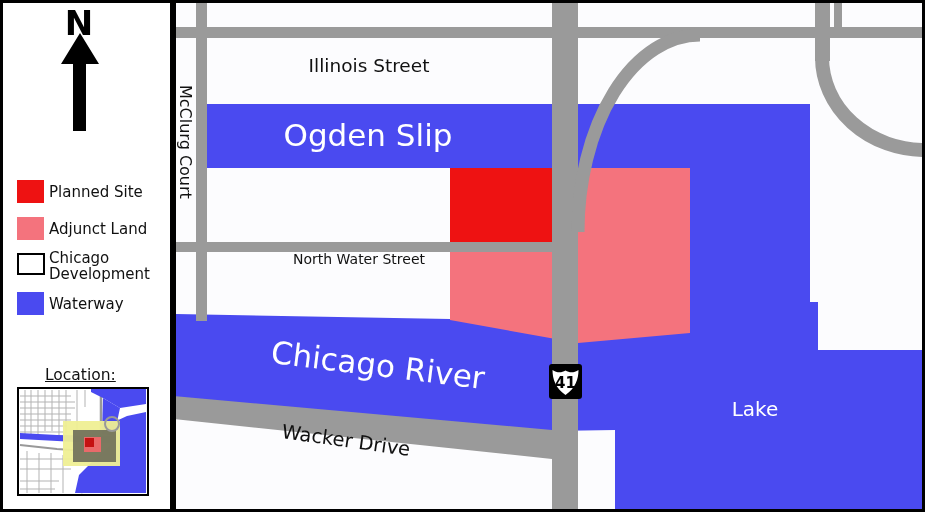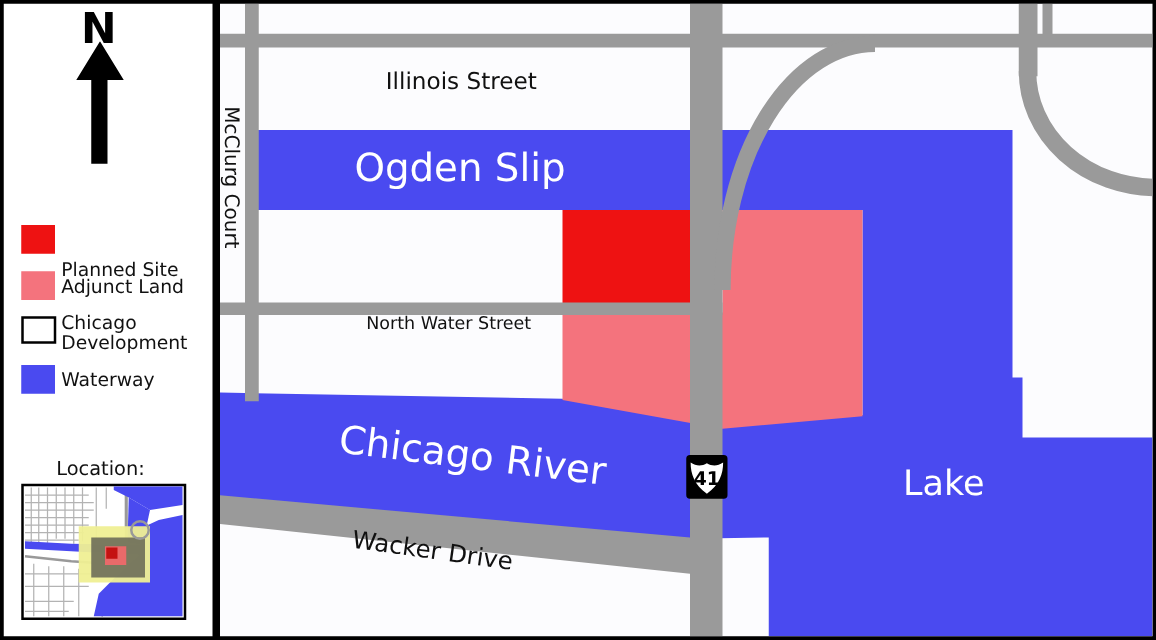--- a/index.html
+++ b/index.html
@@ -14,57 +14,57 @@
   .north-label{position:absolute;left:48px;top:0px;width:56px;text-align:center;
     font-size:34px;font-weight:bold;color:#000;}
   .north-arrow{position:absolute;left:55px;top:30px;}
   .legend-row{position:absolute;left:0;width:167px;}
   .swatch{position:absolute;left:14px;width:27px;height:23px;}
   .sw-planned{background:var(--planned-site);}
   .sw-adjunct{background:var(--adjunct-land);}
   .sw-existing{background:#fff;border:2px solid #000;width:24px;height:18px;}
   .sw-water{background:var(--waterway);}
   .legend-label{position:absolute;left:46px;font-size:15px;color:#111;line-height:16px;}
-  .location-label{position:absolute;left:42px;top:363px;font-size:15.5px;color:#111;}
+  .location-label{position:absolute;left:42px;top:363px;font-size:15.5px;color:#111;text-decoration:underline;}
   .inset-wrap{position:absolute;left:14px;top:384px;width:132px;height:109px;
     border:2px solid #000;box-sizing:border-box;background:#fff;}
   .inset-wrap svg{display:block;}
   
   #map{left:176px;top:3px;width:746px;height:506px;background:var(--map-bg,#fcfcfe);overflow:hidden;}
   #map svg.geo{position:absolute;left:0;top:0;}
   .f-water{fill:var(--waterway);}
   .f-planned{fill:var(--planned-site);}
   .f-adjunct{fill:var(--adjunct-land);}
   .f-street{fill:var(--street-gray);}
   .s-street{stroke:var(--street-gray);fill:none;}
   .map-label{position:absolute;color:#111;white-space:nowrap;}
   .water-label{position:absolute;color:#fff;white-space:nowrap;text-align:center;}
   .lbl-illinois{left:93px;top:36px;width:200px;text-align:center;font-size:18.5px;margin-top:16px;}
   .lbl-mcclurg{left:0px;top:82px;font-size:16px;writing-mode:vertical-rl;text-orientation:mixed;}
   .lbl-northwater{left:58px;top:248px;width:250px;text-align:center;font-size:14px;}
   .lbl-wacker{left:95px;top:426px;width:150px;text-align:center;font-size:19.5px;transform:rotate(8deg);}
   .lbl-ogden{left:42px;top:114px;width:300px;font-size:31px;}
   .lbl-river{left:52px;top:344px;width:300px;font-size:31px;transform:rotate(7deg);}
-  .lbl-lake{left:479px;top:367px;width:200px;font-size:28px;line-height:34px;}
+  .lbl-lake{left:479px;top:389px;width:200px;font-size:20px;line-height:34px;}
   .shield-num{font-size:15px;font-weight:bold;fill:#000;}
 </style>
 </head>
 <body>
 
 <div id="sidebar" class="panel">
 
   <div class="north-label">N</div>
 
   <svg class="north-arrow" width="44" height="100" viewBox="0 0 44 100">
     <polygon points="22,0 41,31 28,31 28,98 15,98 15,31 3,31" fill="#000"></polygon>
   </svg>
 
   <div class="legend-row" style="top:177px;">
     <div class="swatch sw-planned" style="top:0;"></div>
-    <div class="legend-label" style="top:4px;margin-top:24px;">Planned Site</div>
+    <div class="legend-label" style="top:4px;">Planned Site</div>
   </div>
 
   <div class="legend-row" style="top:214px;">
     <div class="swatch sw-adjunct" style="top:0;"></div>
     <div class="legend-label" style="top:4px;">Adjunct Land</div>
   </div>
 
   <div class="legend-row" style="top:248px;">
     <div class="swatch sw-existing" style="top:2px;"></div>
     <div class="legend-label" style="top:-1px;">

